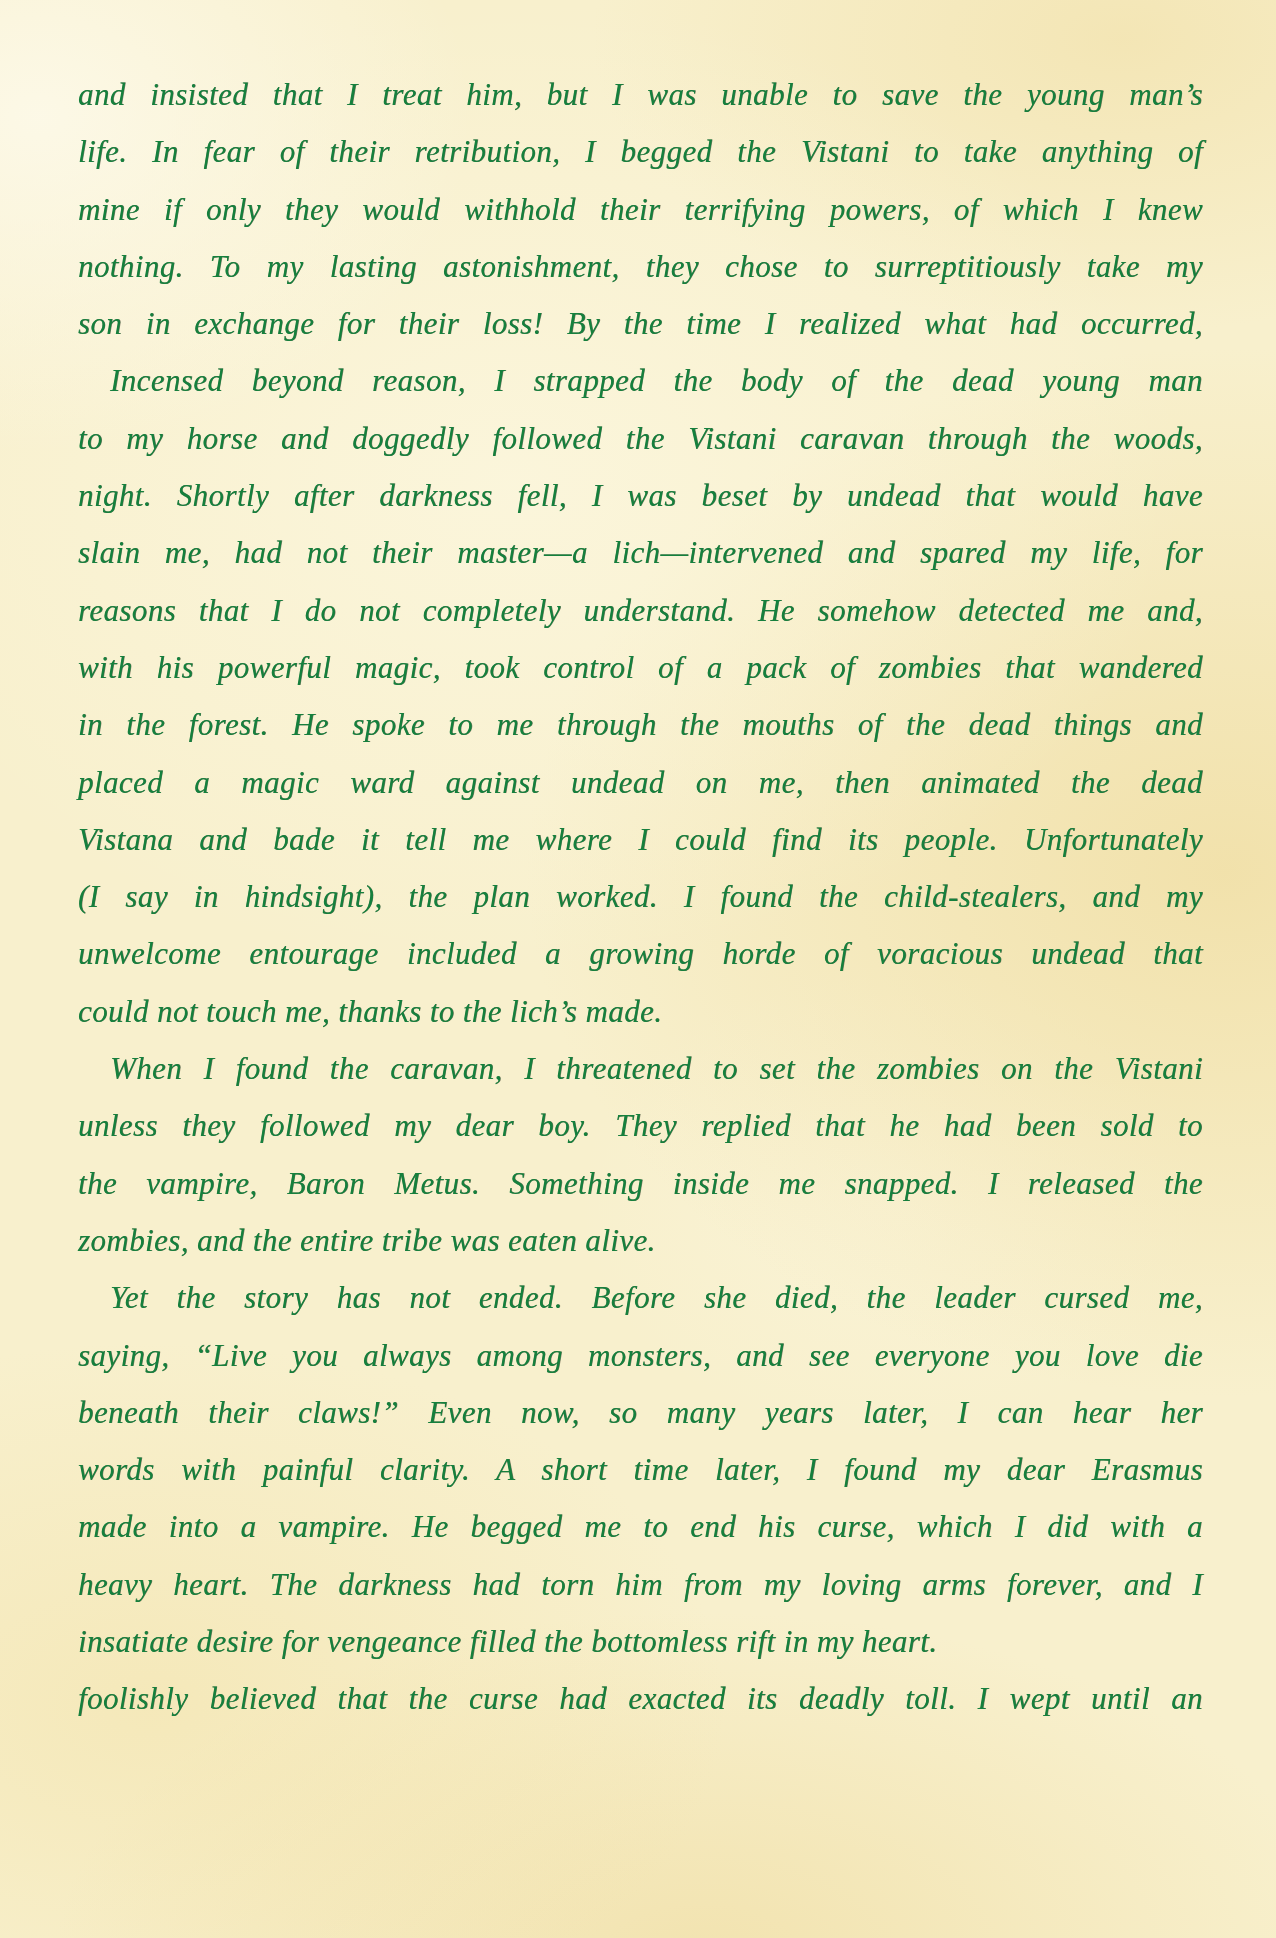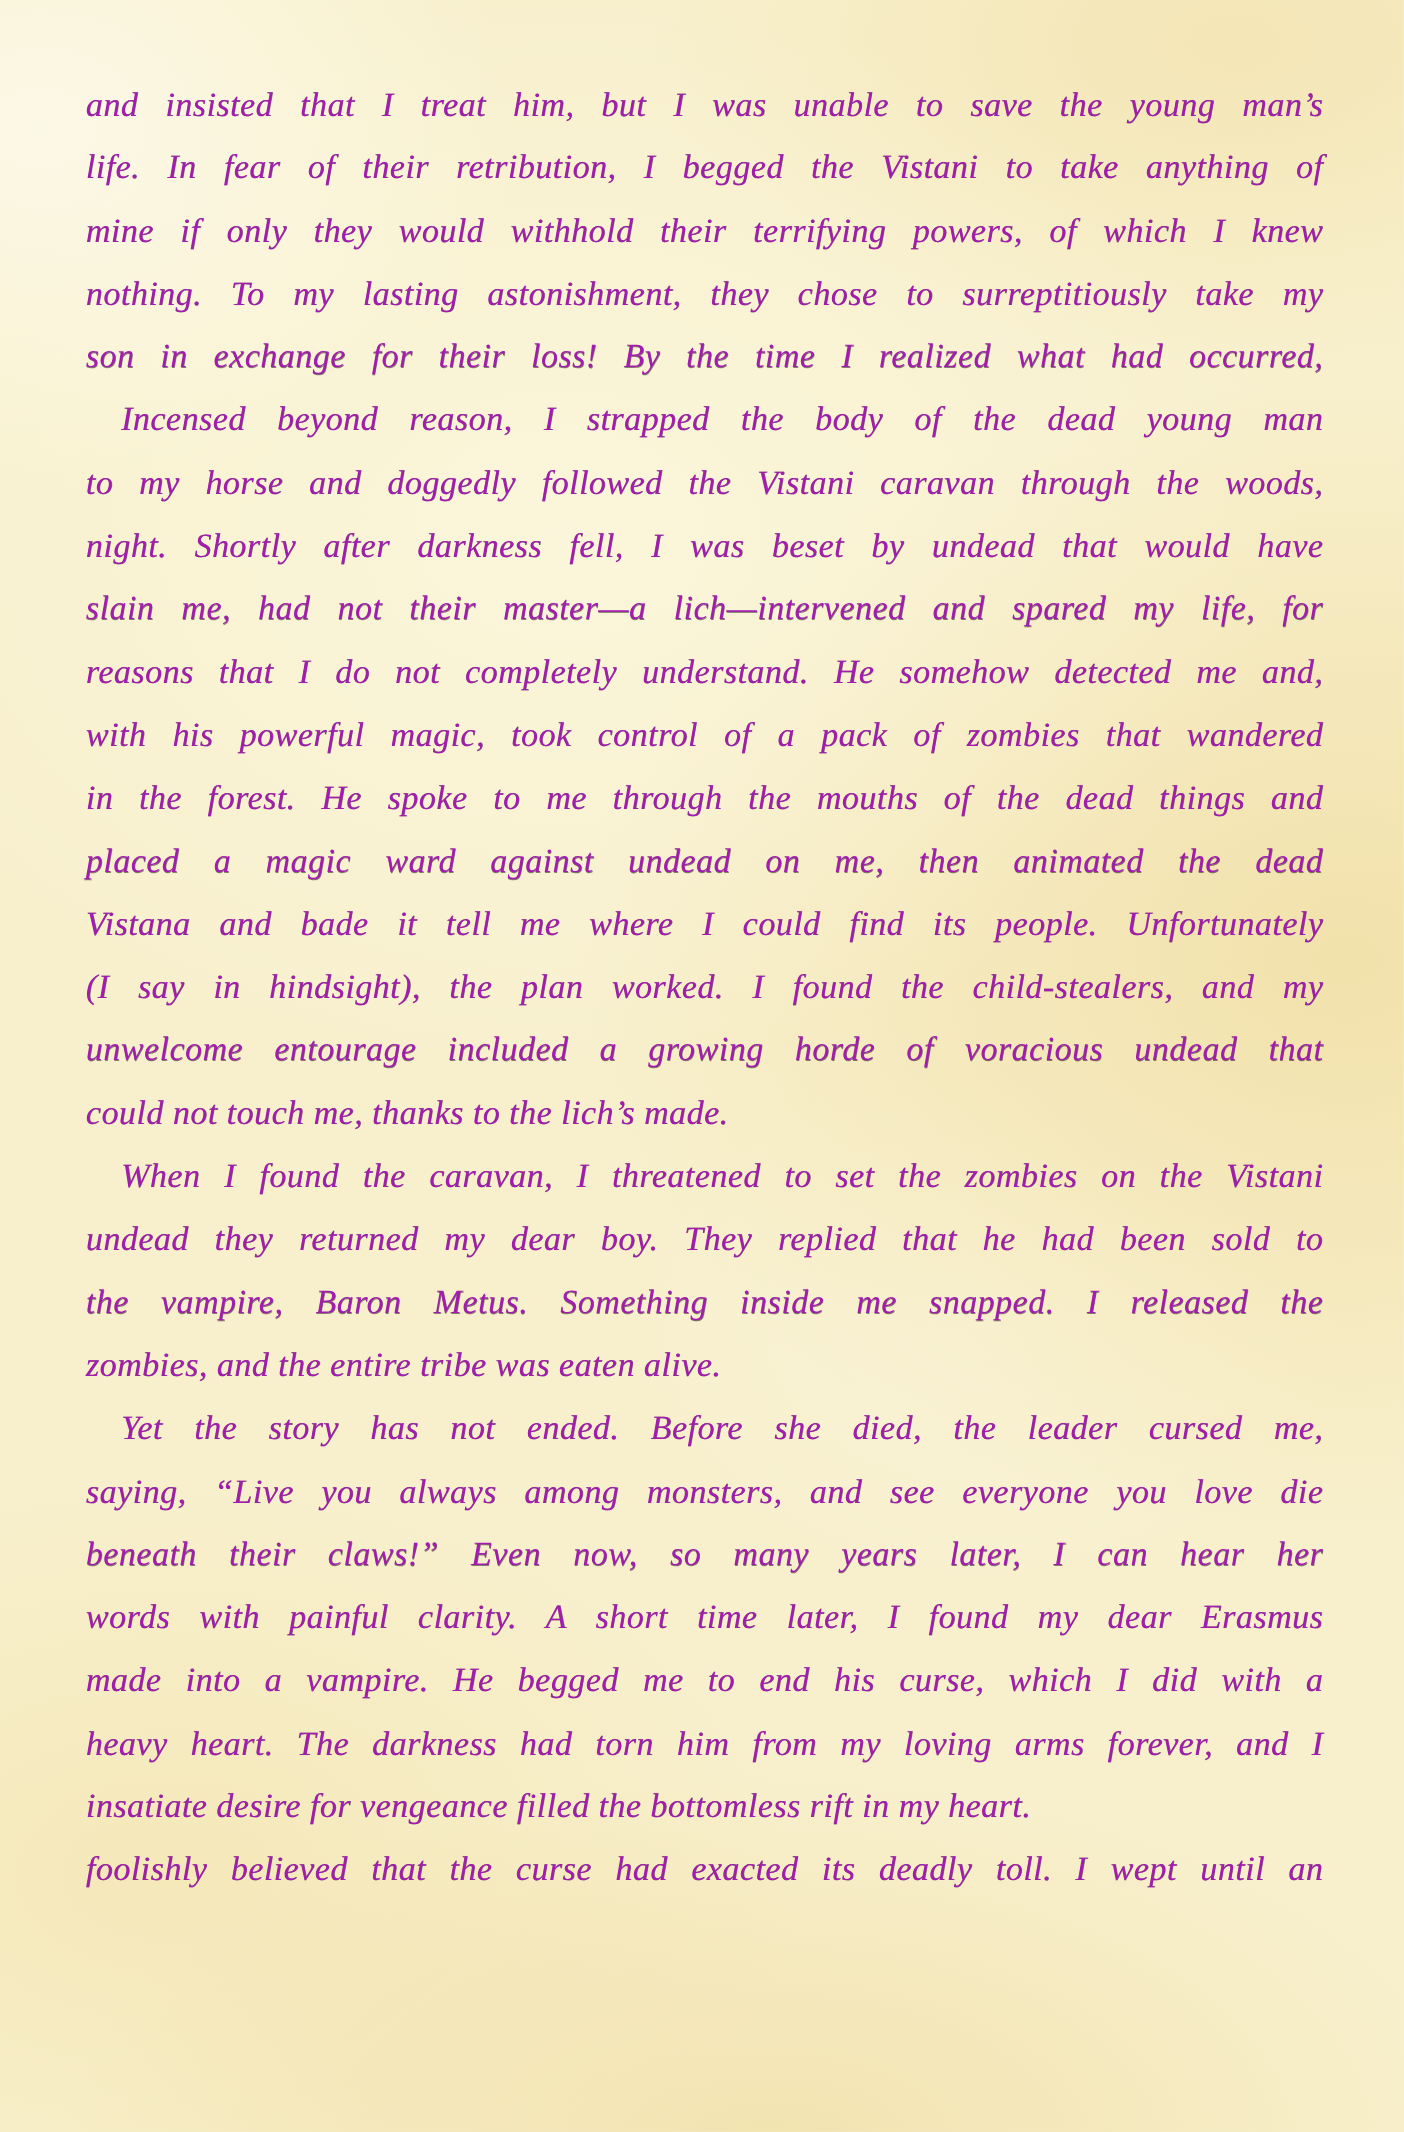--- a/index.html
+++ b/index.html
@@ -29,21 +29,21 @@
   }
   .text-block {
     width: 1125px;
   }
   .line {
     font-style: italic;
     font-size: 31px;
     line-height: 57.3px;
     height: 57.3px;
     white-space: nowrap;
-    color: #a21caf;
+    color: #15803d;
     text-shadow: 0.4px 0.2px 0 rgba(33,27,17,0.55);
     text-align: justify;
     text-align-last: justify;
     letter-spacing: 0.4px;
   }
   .line.last {
     text-align-last: left;
   }
   .line.indent {
     padding-left: 32px;
@@ -70,21 +70,21 @@
         <div class="line">with his powerful magic, took control of a pack of zombies that wandered</div>
         <div class="line">in the forest. He spoke to me through the mouths of the dead things and</div>
         <div class="line">placed a magic ward against undead on me, then animated the dead</div>
         <div class="line">Vistana and bade it tell me where I could find its people. Unfortunately</div>
         <div class="line">(I say in hindsight), the plan worked. I found the child-stealers, and my</div>
         <div class="line">unwelcome entourage included a growing horde of voracious undead that</div>
         <div class="line last">could not touch me, thanks to the lich’s made.</div>
       </div>
       <div>
         <div class="line indent">When I found the caravan, I threatened to set the zombies on the Vistani</div>
-        <div class="line">undead they returned my dear boy. They replied that he had been sold to</div>
+        <div class="line">unless they followed my dear boy. They replied that he had been sold to</div>
         <div class="line">the vampire, Baron Metus. Something inside me snapped. I released the</div>
         <div class="line last">zombies, and the entire tribe was eaten alive.</div>
       </div>
       <div>
         <div class="line indent">Yet the story has not ended. Before she died, the leader cursed me,</div>
         <div class="line">saying, “Live you always among monsters, and see everyone you love die</div>
         <div class="line">beneath their claws!” Even now, so many years later, I can hear her</div>
         <div class="line">words with painful clarity. A short time later, I found my dear Erasmus</div>
         <div class="line">made into a vampire. He begged me to end his curse, which I did with a</div>
         <div class="line">heavy heart. The darkness had torn him from my loving arms forever, and I</div>

